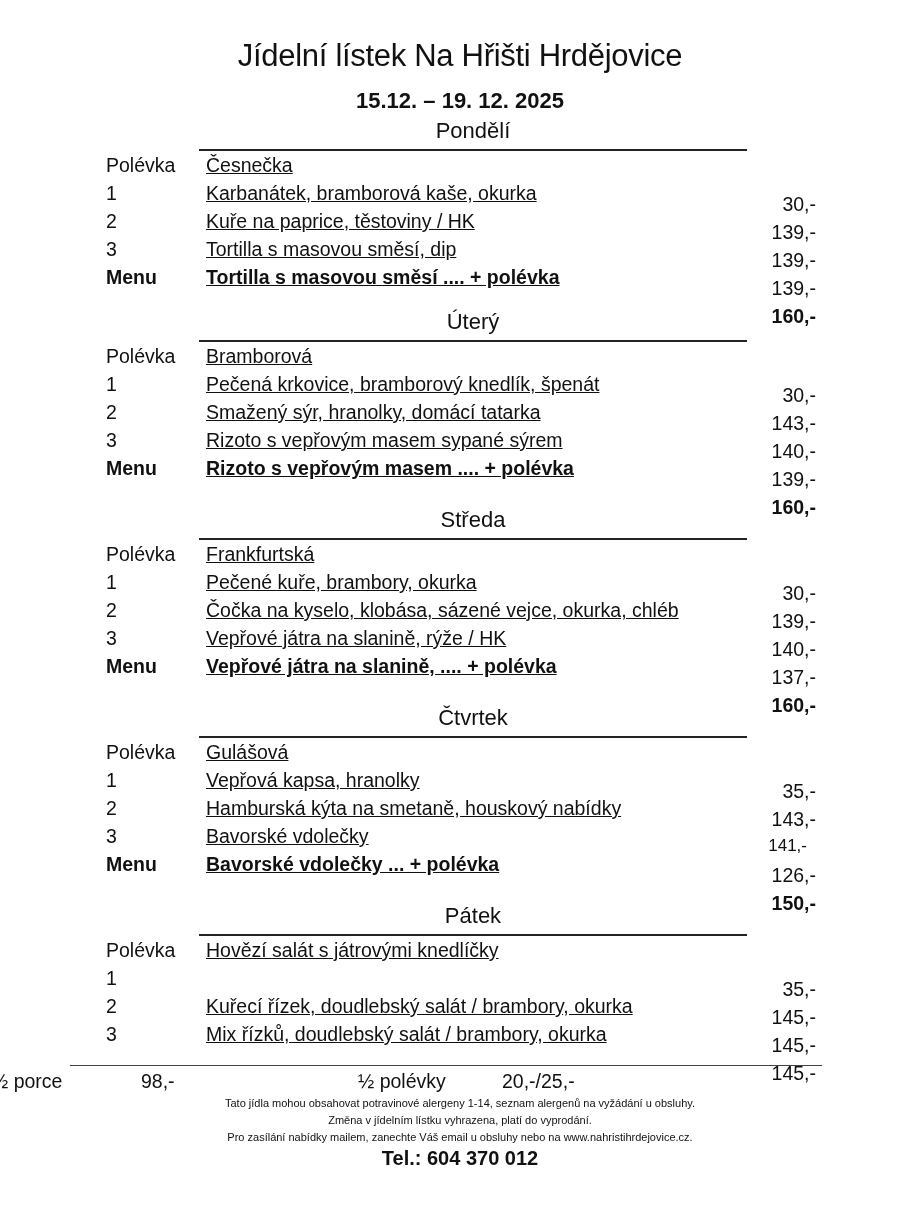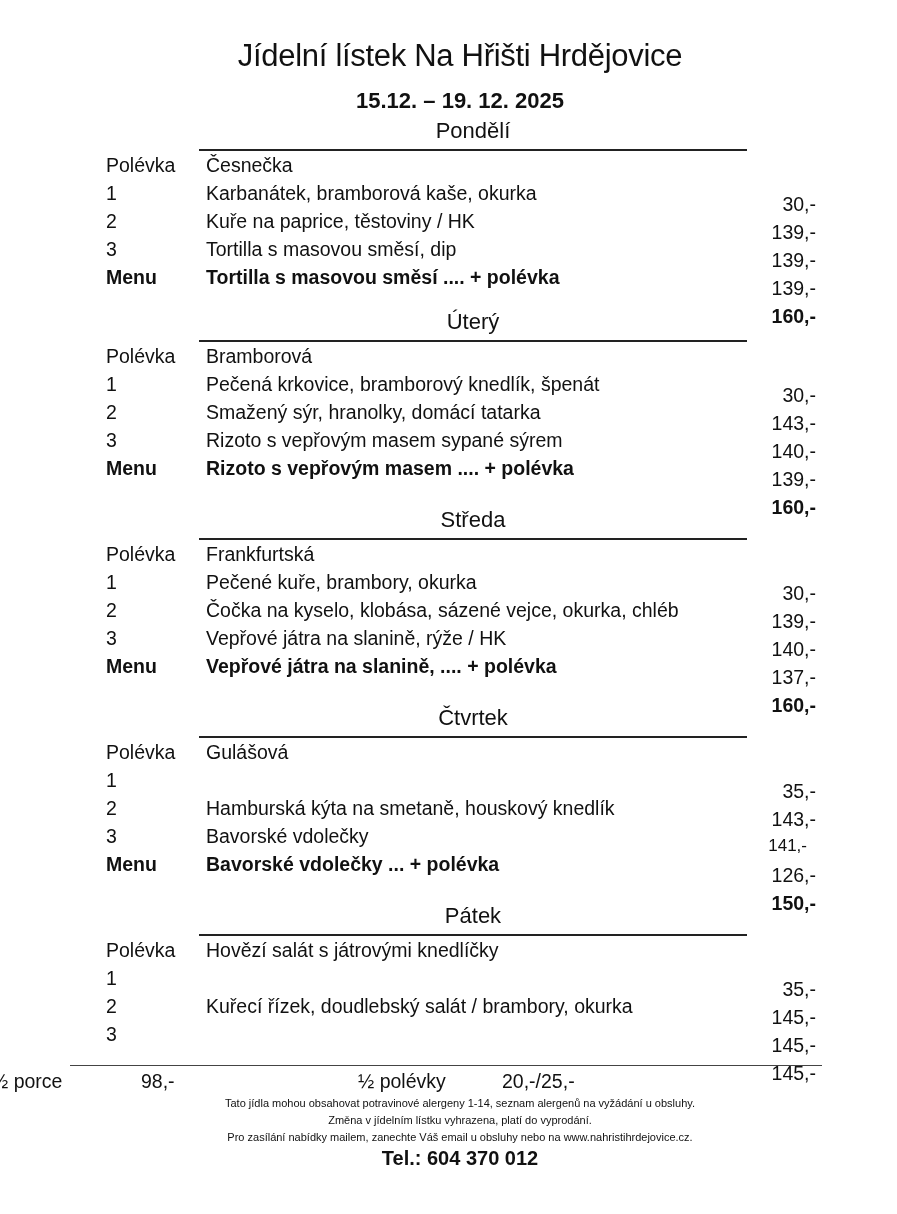--- a/index.html
+++ b/index.html
@@ -4,21 +4,21 @@
 <style>
   html, body { margin: 0; padding: 0; background: #ffffff; }
   body { width: 897px; height: 1214px; position: relative; overflow: hidden; color: #111; font-family: "Liberation Sans", sans-serif; }
   .title { position: absolute; top: 38px; left: 0; width: 920px; text-align: center; font-size: 31px; font-family: "Liberation Sans", sans-serif; letter-spacing: -0.3px; }
   .dates { position: absolute; top: 88px; left: 0; width: 920px; text-align: center; font-size: 22px; font-weight: bold; }
   .day { position: absolute; left: 0; width: 897px; }
   .day-name { position: absolute; left: 199px; width: 548px; text-align: center; font-size: 22px; font-weight: normal; top: 0; }
   .day-rule { position: absolute; left: 199px; width: 548px; top: 31px; height: 0; border-top: 2px solid #222; }
   .row { position: absolute; left: 0; width: 897px; height: 28px; font-size: 19.5px; text-align: center; }
   .row .lbl { position: absolute; left: 106px; top: 0; }
-  .row .dish { position: absolute; left: 206px; top: 0; white-space: nowrap; }
+  .row .dish { position: absolute; left: 206px; top: 0; white-space: nowrap; text-decoration: underline; }
   .row .price { position: absolute; right: 81px; top: 0; white-space: nowrap; margin-top: 39px; }
   .row.menu { font-weight: bold; }
   .bottom-rule { position: absolute; left: 70px; width: 752px; top: 1065px; border-top: 1.5px solid #444; }
   .half { position: absolute; top: 1070px; font-size: 19.5px; white-space: nowrap; }
   .note { position: absolute; left: 0; width: 920px; text-align: center; font-size: 11px; white-space: nowrap; }
   .tel { position: absolute; top: 1147px; left: 0; width: 920px; text-align: center; font-size: 20px; font-weight: bold; }
 </style>
 </head>
 <body>
 
@@ -118,25 +118,26 @@
 <div class="day" style="top:705px;">
   <div class="day-name">Čtvrtek</div>
   <div class="day-rule"></div>
   <div class="row" style="top:36px;">
     <span class="lbl">Polévka</span>
     <span class="dish">Gulášová</span>
     <span class="price">35,-</span>
   </div>
   <div class="row" style="top:64px;">
     <span class="lbl">1</span>
+    <span class="dish">Vepřová kapsa, hranolky</span>
     <span class="price">143,-</span>
   </div>
   <div class="row" style="top:92px;">
     <span class="lbl">2</span>
-    <span class="dish">Hamburská kýta na smetaně, houskový knedlík</span>
+    <span class="dish">Hamburská kýta na smetaně, houskový nabídky</span>
     <span class="price" style="right:90px;font-size:17px;">141,-</span>
   </div>
   <div class="row" style="top:120px;">
     <span class="lbl">3</span>
     <span class="dish">Bavorské vdolečky</span>
     <span class="price">126,-</span>
   </div>
   <div class="row menu" style="top:148px;">
     <span class="lbl">Menu</span>
     <span class="dish">Bavorské vdolečky  ... + polévka</span>
@@ -156,20 +157,21 @@
     <span class="lbl">1</span>
     <span class="price">145,-</span>
   </div>
   <div class="row" style="top:92px;">
     <span class="lbl">2</span>
     <span class="dish">Kuřecí řízek, doudlebský salát / brambory, okurka</span>
     <span class="price">145,-</span>
   </div>
   <div class="row" style="top:120px;">
     <span class="lbl">3</span>
+    <span class="dish">Mix řízků, doudlebský salát / brambory, okurka</span>
     <span class="price">145,-</span>
   </div>
 </div>
 
 <div class="bottom-rule"></div>
 
 <span class="half" style="left:-8px;">½ porce</span>
 <span class="half" style="left:141px;">98,-</span>
 <span class="half" style="left:358px;">½ polévky</span>
 <span class="half" style="left:502px;">20,-/25,-</span>

